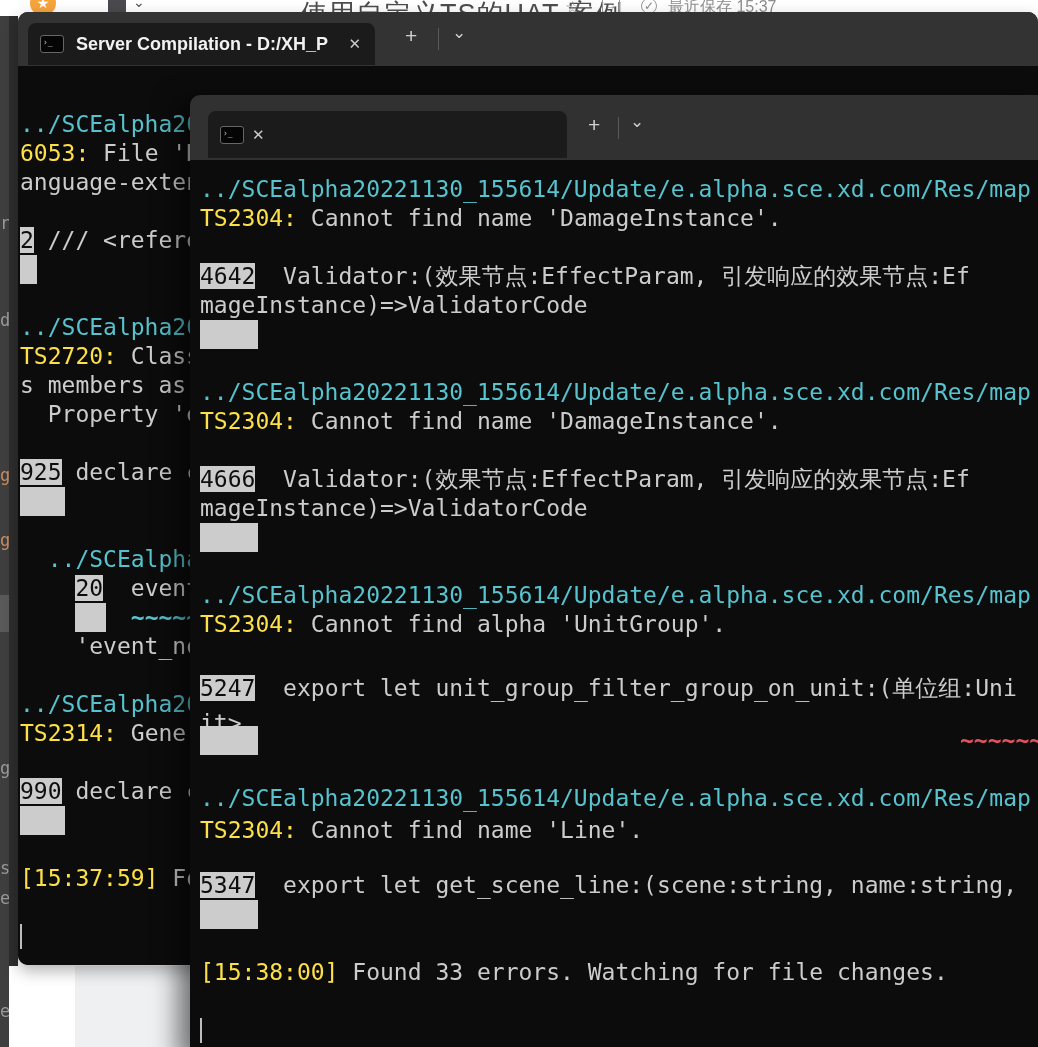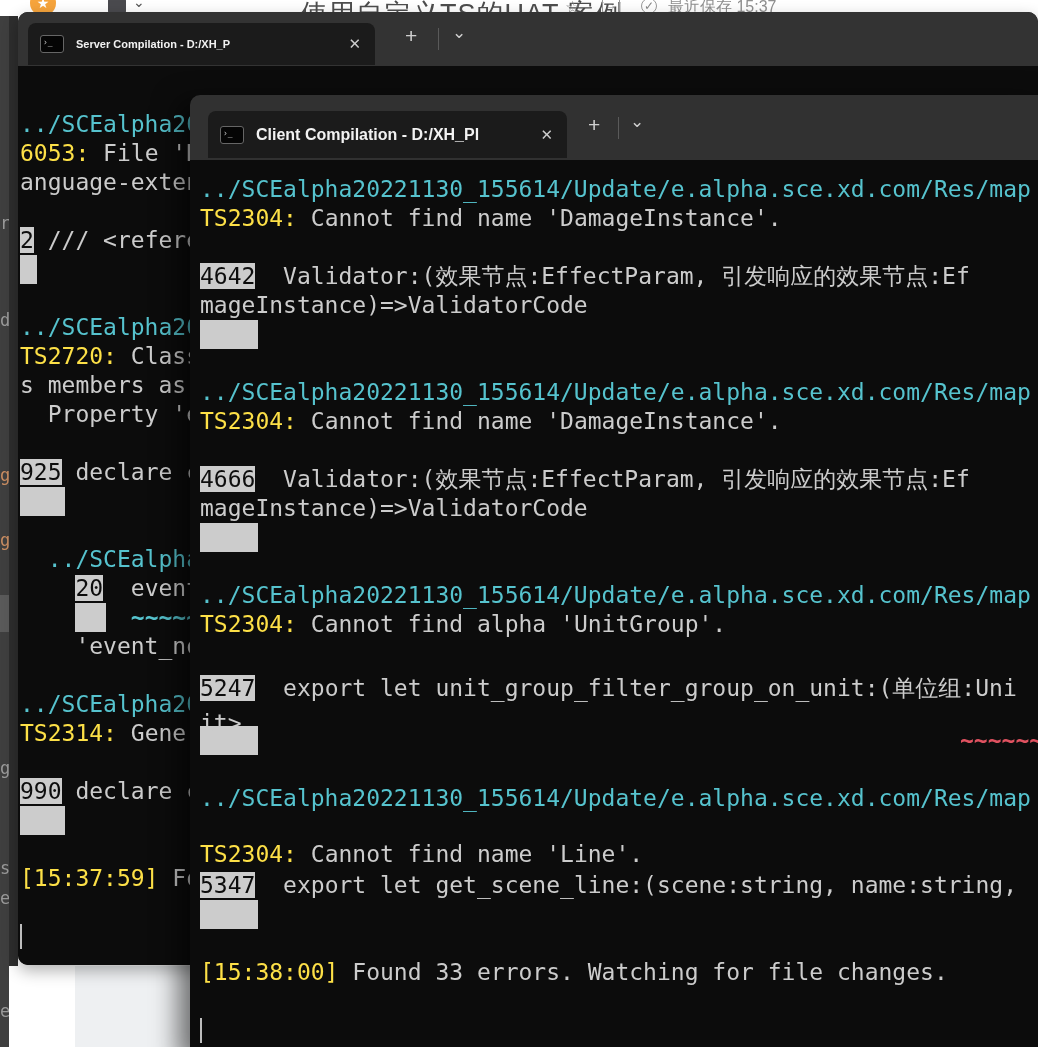--- a/index.html
+++ b/index.html
@@ -24,21 +24,21 @@
   .editor-strip{position:absolute;left:0;top:13px;width:18px;height:1034px;background:#2e2e2e;z-index:0;}
   .editor-strip-inner{position:absolute;left:0;top:0;width:9px;height:1034px;background:#3f3f3f;overflow:hidden;}
   .frag{position:absolute;left:0;font-family:"DejaVu Sans Mono",monospace;font-size:17px;white-space:nowrap;}
   .edge-block{position:absolute;left:0;top:582px;width:9px;height:37px;background:#5a5a5a;}
   
   .term-window{position:absolute;border-radius:10px;overflow:hidden;}
   .tabbar{position:absolute;left:0;top:0;width:100%;background:#333333;}
   .tab{position:absolute;bottom:1px;height:42px;background:#1b1b1b;border-radius:8px 8px 0 0;display:flex;align-items:center;}
   .tab-icon{width:20px;height:16px;background:#050505;border:1px solid #666;border-radius:3px;margin-left:12px;
     color:#cfcfcf;font-size:8px;line-height:14px;text-align:left;padding-left:2px;font-family:"DejaVu Sans Mono",monospace;flex:0 0 auto;}
-  .tab-title{color:#f2f2f2;font-size:11px;font-weight:700;margin-left:12px;white-space:nowrap;overflow:hidden;flex:1 1 auto;}
+  .tab-title{color:#f2f2f2;font-size:18px;font-weight:700;margin-left:12px;white-space:nowrap;overflow:hidden;flex:1 1 auto;}
   .tab-close{color:#cccccc;font-size:15px;margin:0 14px 0 8px;flex:0 0 auto;cursor:default;}
   .bar-btn{position:absolute;color:#cfcfcf;font-size:21px;}
   .bar-divider{position:absolute;width:1px;height:22px;background:#5a5a5a;}
   .term-content{position:absolute;left:0;width:100%;background:#0c0c0c;overflow:hidden;}
   .term-line{position:absolute;height:29px;white-space:pre;font-family:"DejaVu Sans Mono",monospace;font-size:23px;line-height:29px;}
   .seg-path{color:#56c3ce;}
   .seg-code{color:#fde047;}
   .seg-text{color:#cccccc;}
   .seg-num{background:#cccccc;color:#0d0d0d;}
   .seg-sq-cyan{color:#56c3ce;font-weight:700;}
@@ -122,21 +122,20 @@
       <div class="term-line" style="top: 711px; left: 2px;"><span class="seg-num">990</span><span class="seg-text"> declare c</span></div>
       <div class="term-line" style="top: 798px; left: 2px;"><span class="seg-code">[15:37:59]</span><span class="seg-text"> Fo</span></div>
       <div class="term-cursor" style="top: 858px; left: 2px;"></div>
     </div>
 </div>
 
 <div id="client-window" class="term-window">
   <div class="tabbar">
     <div class="tab" style="left:18px;width:359px;">
       <div class="tab-icon">›_</div>
-      <div class="tab-title">Client Compilation - D:/XH_Pl</div>
       <div class="tab-close">✕</div>
     </div>
     <div class="bar-btn" style="left:398px;top:18px;">+</div>
     <div class="bar-divider" style="left:428px;top:22px;"></div>
     <div class="bar-btn" style="left:440px;top:16px;font-size:17px;">⌄</div>
   </div>
   <div class="term-content" id="client-content">
       <div class="gutter-block" style="top: 160px; left: 10px; width: 58.4px;"></div>
       <div class="gutter-block" style="top: 363px; left: 10px; width: 58.4px;"></div>
       <div class="gutter-block" style="top: 566px; left: 10px; width: 58.4px;"></div>
@@ -148,18 +147,18 @@
       <div class="term-line" style="top: 218px; left: 10px;"><span class="seg-path">../SCEalpha20221130_155614/Update/e.alpha.sce.xd.com/Res/map</span></div>
       <div class="term-line" style="top: 247px; left: 10px;"><span class="seg-code">TS2304:</span><span class="seg-text"> Cannot find name 'DamageInstance'.</span></div>
       <div class="term-line" style="top: 305px; left: 10px; text-align: center;"><span class="seg-num">4666</span><span class="seg-text">  Validator:(效果节点:EffectParam, 引发响应的效果节点:Ef</span></div>
       <div class="term-line" style="top: 334px; left: 10px;"><span class="seg-text">mageInstance)=&gt;ValidatorCode</span></div>
       <div class="term-line" style="top: 421px; left: 10px;"><span class="seg-path">../SCEalpha20221130_155614/Update/e.alpha.sce.xd.com/Res/map</span></div>
       <div class="term-line" style="top: 450px; left: 10px;"><span class="seg-code">TS2304:</span><span class="seg-text"> Cannot find alpha 'UnitGroup'.</span></div>
       <div class="term-line" style="top: 508px; left: 10px; margin-top: 6px;"><span class="seg-num">5247</span><span class="seg-text">  export let unit_group_filter_group_on_unit:(单位组:Uni</span></div>
       <div class="term-line" style="top: 537px; left: 10px; margin-top: 12px;"><span class="seg-text">it&gt;</span></div>
       <div class="term-line" style="top: 566px; left: 770px;"><span class="seg-sq-red">~~~~~~~</span></div>
       <div class="term-line" style="top: 624px; left: 10px;"><span class="seg-path">../SCEalpha20221130_155614/Update/e.alpha.sce.xd.com/Res/map</span></div>
-      <div class="term-line" style="top: 680px; left: 10px;"><span class="seg-code">TS2304:</span><span class="seg-text"> Cannot find name 'Line'.</span></div>
+      <div class="term-line" style="top: 656px; left: 10px;"><span class="seg-code">TS2304:</span><span class="seg-text"> Cannot find name 'Line'.</span></div>
       <div class="term-line" style="top: 711px; left: 10px;"><span class="seg-num">5347</span><span class="seg-text">  export let get_scene_line:(scene:string, name:string, </span></div>
       <div class="term-line" style="top: 798px; left: 10px;"><span class="seg-code">[15:38:00]</span><span class="seg-text"> Found 33 errors. Watching for file changes.</span></div>
       <div class="term-cursor" style="top: 858px; left: 10px;"></div>
     </div>
 </div>
 
 </body></html>

